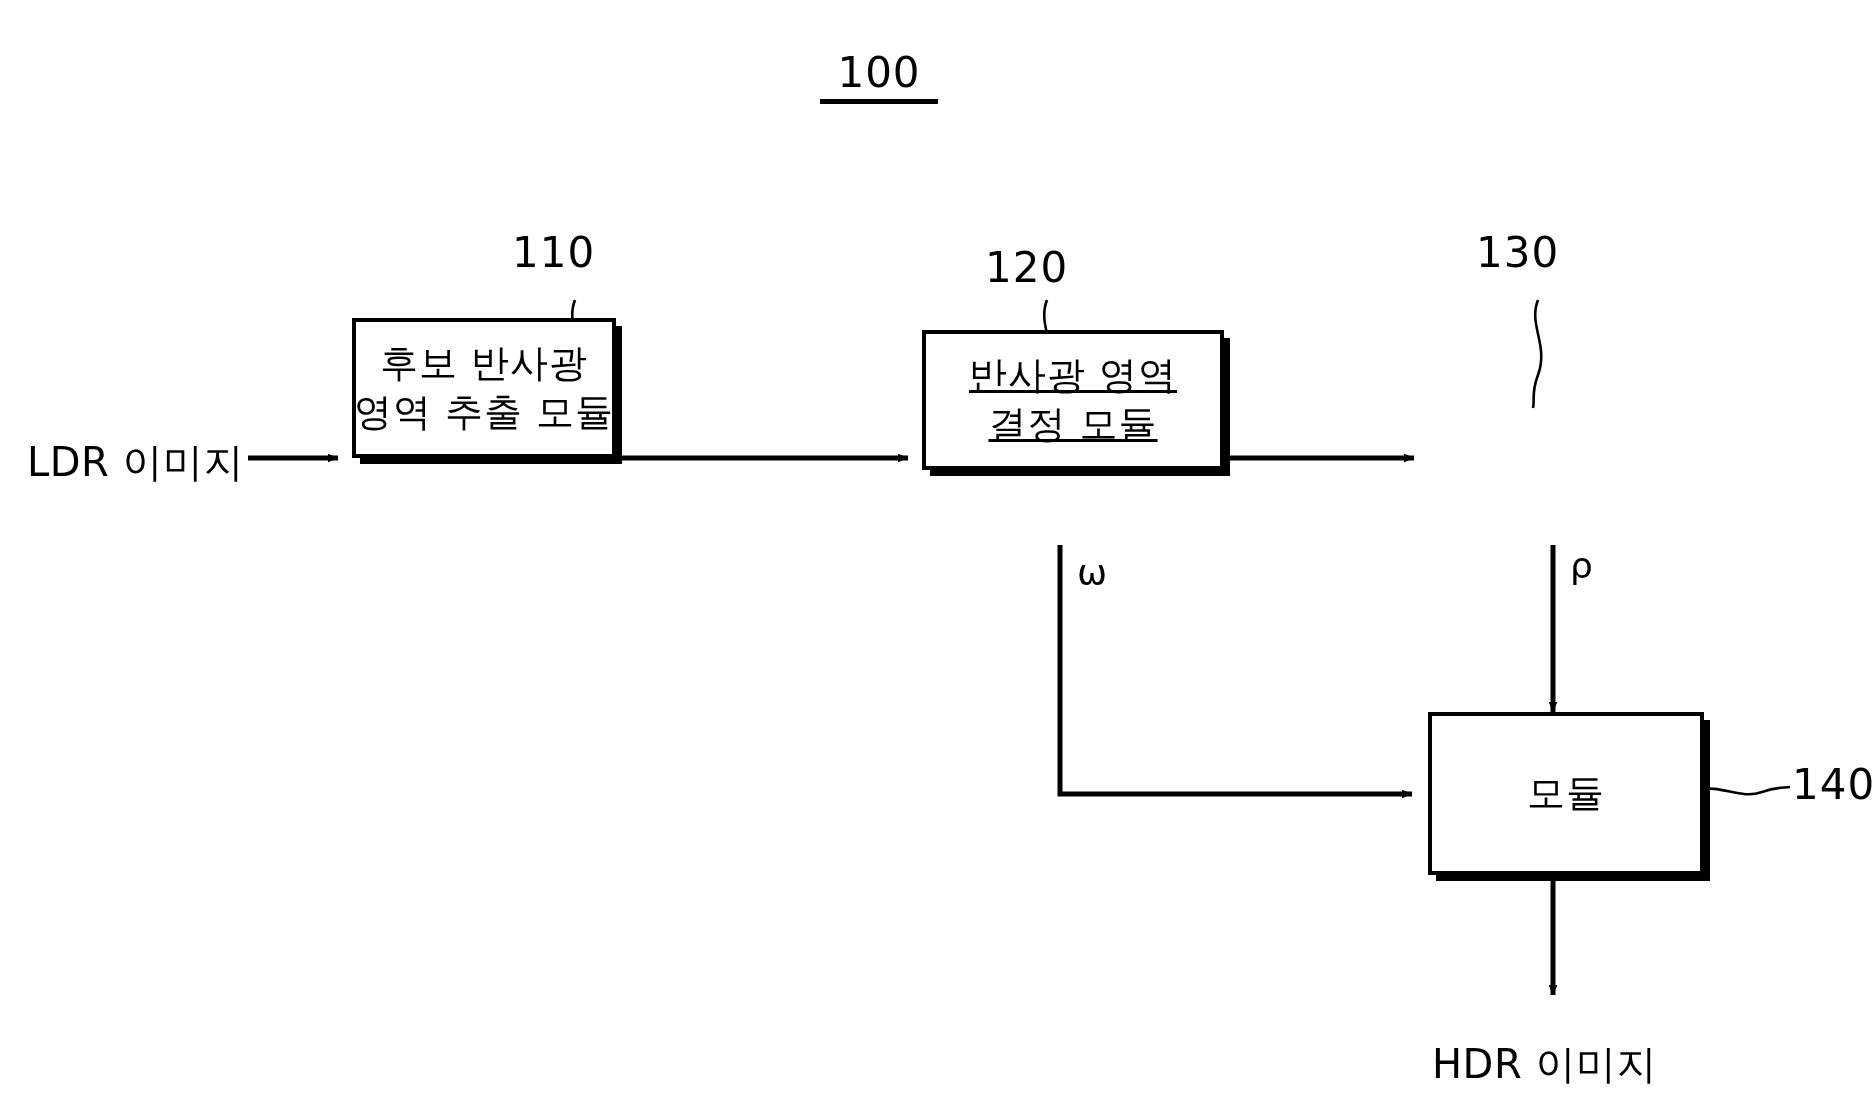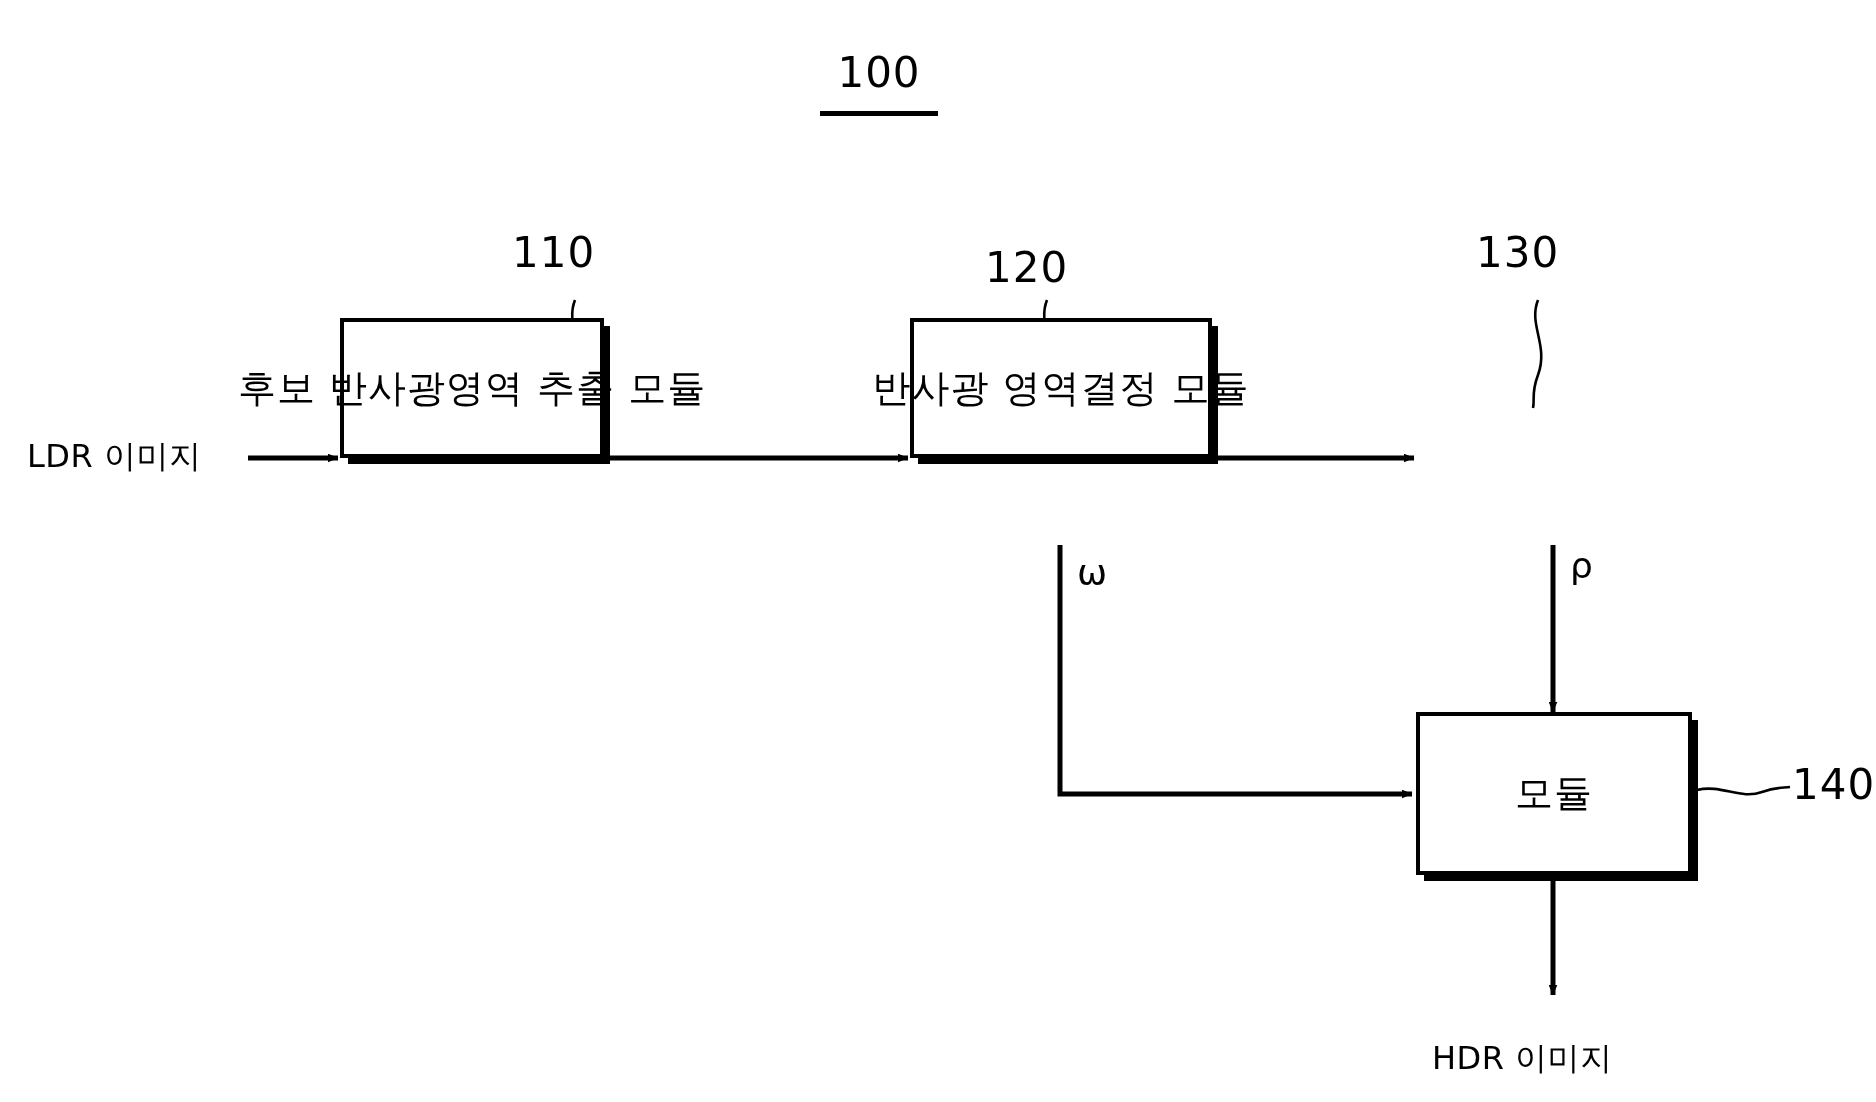--- a/index.html
+++ b/index.html
@@ -27,50 +27,51 @@
   }
   .fig-num {
     position: absolute;
     font-size: 42px;
     letter-spacing: 1px;
     text-align: center;
     white-space: nowrap;
   }
   .fig-num.underline {
     border-bottom: 5px solid #000;
-    padding-bottom: 14px;
+    padding-bottom: 2px;
   }
   .ref-num {
     position: absolute;
     font-size: 42px;
     letter-spacing: 1px;
     white-space: nowrap;
   }
   .box {
     position: absolute;
     box-sizing: border-box;
     border: 4px solid #000;
     background: #ffffff;
     display: flex;
-    flex-direction: row;
+    flex-direction: column;
     align-items: center;
     justify-content: center;
     text-align: center;
     line-height: 1.28;
     font-size: 38px;
     letter-spacing: 1px;
     box-shadow: 7px 7px 0 -1px #000;
+    margin-left: 12px;
   }
   .box .line {
     display: block;
     white-space: nowrap;
   }
   .io-label {
     position: absolute;
-    font-size: 32px;
+    font-size: 40px;
     letter-spacing: 0.5px;
     white-space: nowrap;
   }
   .sym-label {
     position: absolute;
     font-size: 36px;
     white-space: nowrap;
     font-family: "DejaVu Sans", "Liberation Sans", sans-serif;
   }
 </style>
@@ -109,21 +110,21 @@
   <div class="ref-num" style="left: 512px; top: 228px; width: 120px;">110</div>
   <div class="ref-num" style="left: 985px; top: 243px; width: 120px;">120</div>
   <div class="ref-num" style="left: 1476px; top: 228px; width: 120px;">130</div>
   <div class="ref-num" style="left: 1792px; top: 760px; width: 120px; text-align: left;">140</div>
 
   <div class="box" style="left: 340px; top: 318px; width: 264px; height: 140px;">
     <span class="line">후보 반사광</span>
     <span class="line">영역 추출 모듈</span>
   </div>
 
-  <div class="box" style="left: 910px; top: 318px; width: 302px; height: 140px;">
+  <div class="box" style="left: 910px; top: 330px; width: 302px; height: 140px; text-decoration: underline;">
     <span class="line">반사광 영역</span>
     <span class="line">결정 모듈</span>
   </div>
 
 
   <div class="box" style="left: 1416px; top: 712px; width: 276px; height: 163px;">
     <span class="line">모듈</span>
   </div>
 
   <div class="io-label" style="left: 27px; top: 435px;">LDR 이미지</div>

